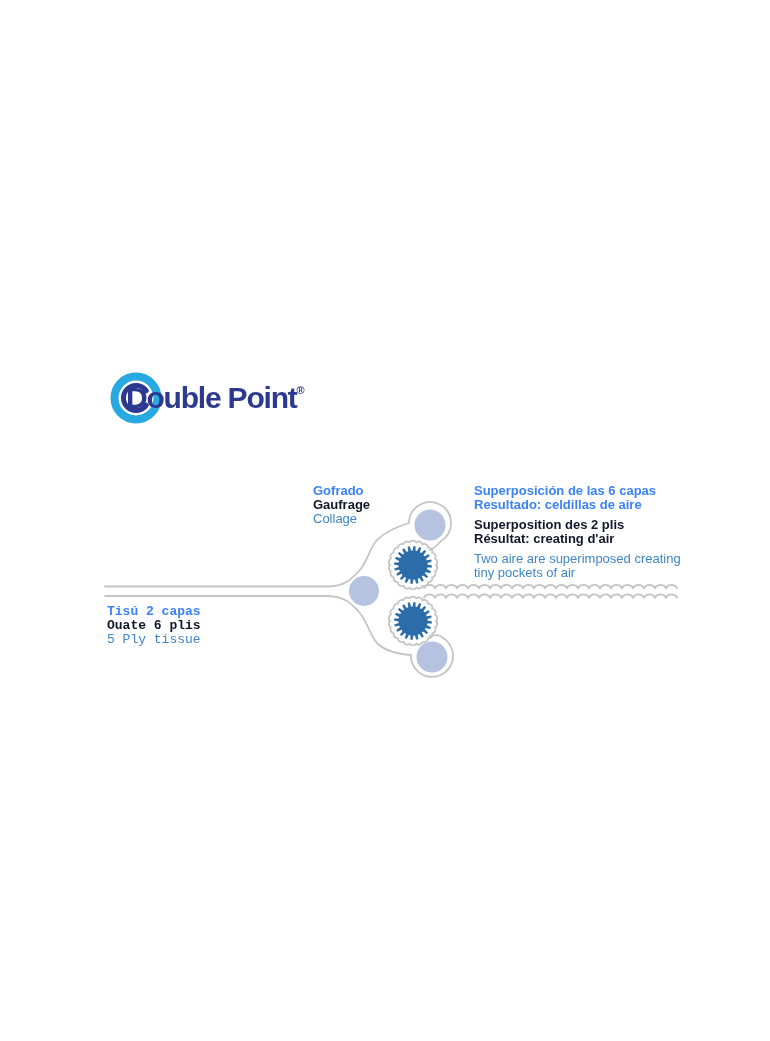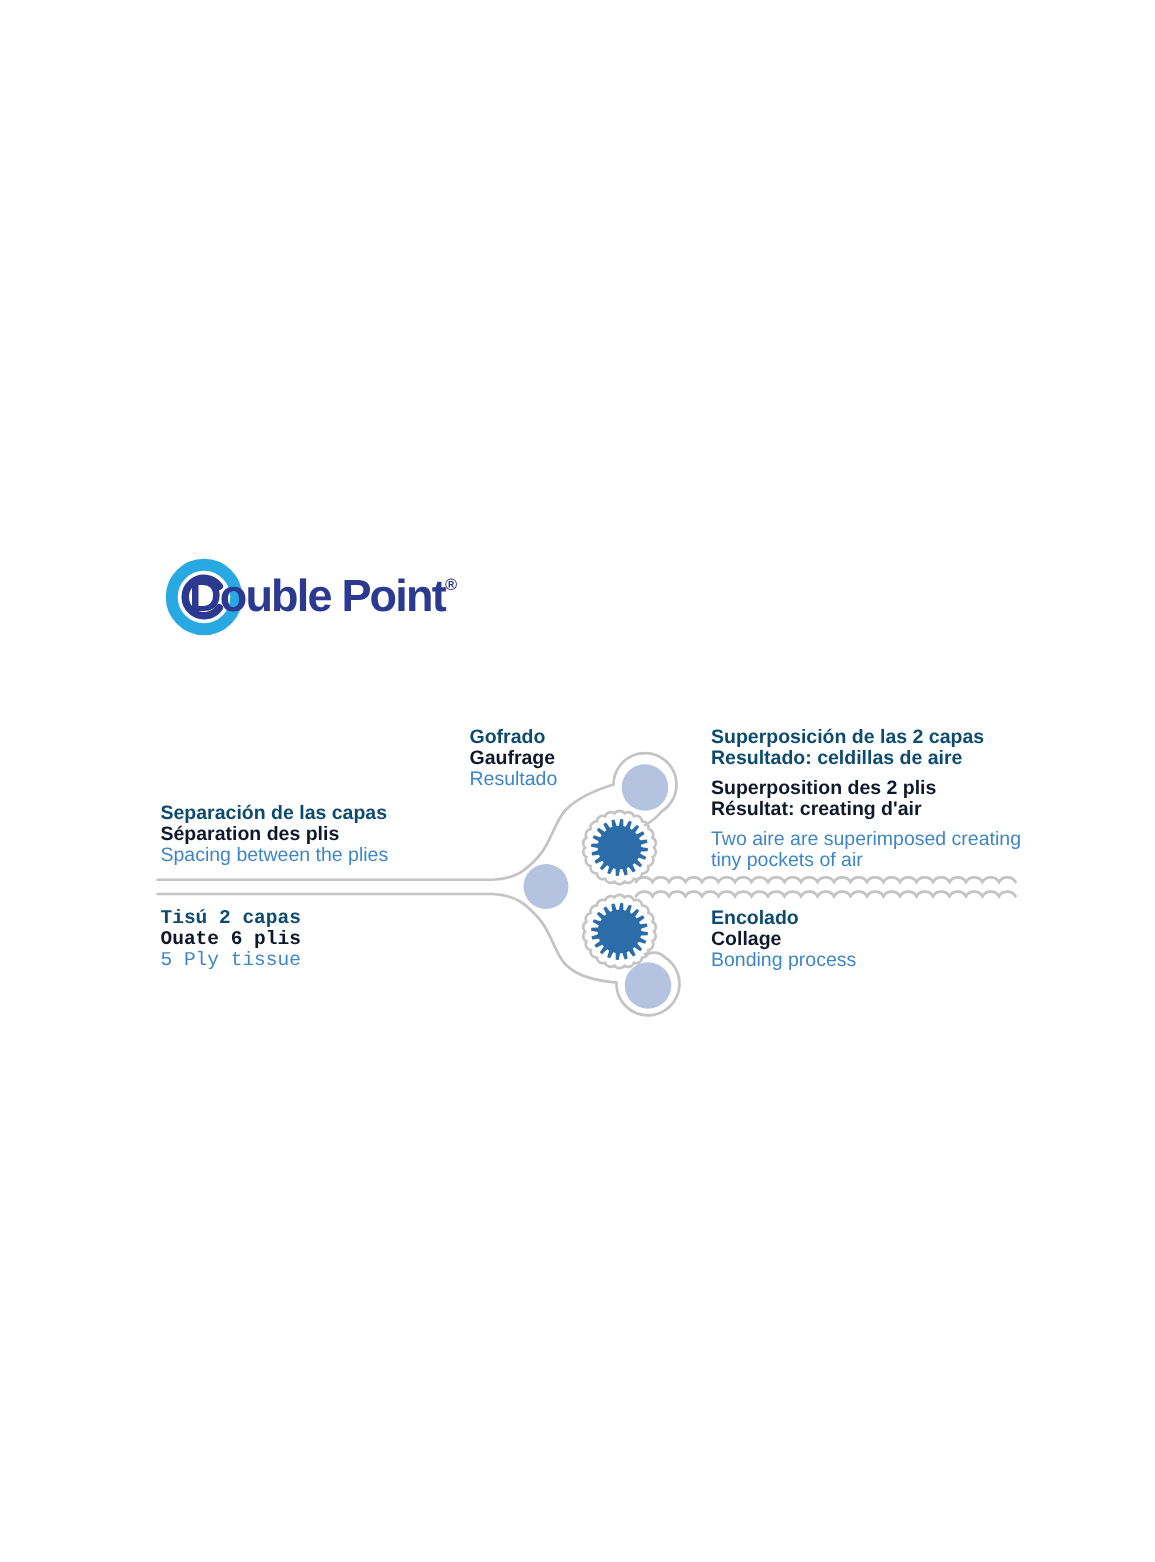--- a/index.html
+++ b/index.html
@@ -15,21 +15,21 @@
   .logo{position:absolute;left:104px;top:331px;width:260px;height:66px;}
   .logo-icon{position:absolute;left:0;top:0;}
   .wordmark{
     position:absolute;left:22px;top:15px;
     font-size:30px;font-weight:700;letter-spacing:-1.2px;
     color:#2B3990;white-space:nowrap;
   }
   .wordmark sup{font-size:11px;font-weight:700;vertical-align:14px;letter-spacing:0;}
   
   .lbl{position:absolute;font-size:13px;line-height:14px;white-space:nowrap;}
-  .es{font-weight:700;color:#0c4a6e;}
+  .es{font-weight:700;color:#3b82f6;}
   .fr{font-weight:700;color:#0f172a;}
   .en{font-weight:400;color:#3F86C6;}
   .gap{margin-top:6px;}
   
   #diagram-svg{position:absolute;left:0;top:0;}
   .outline{fill:none;stroke:#C4C4C4;stroke-width:1.8;stroke-linecap:round;}
   .gear{fill:#2B6CA9;stroke:none;}
   .roller{fill:#B5C3E1;stroke:none;}
 </style>
 </head>
@@ -60,43 +60,33 @@
     <circle class="roller" cx="430" cy="490" r="15.5"></circle>
     <circle class="roller" cx="432" cy="622" r="15.5"></circle>
 
     <path id="gear-top-path" class="gear" d="M432.0,530.5L431.8,532.5L427.3,532.6L426.9,534.1L430.9,536.3L430.1,538.2L425.8,536.9L424.9,538.2L428.1,541.6L426.8,543.1L423.0,540.5L421.8,541.5L423.8,545.6L422.0,546.7L419.3,543.1L417.8,543.7L418.4,548.2L416.4,548.7L414.9,544.4L413.4,544.5L412.5,549.0L410.5,548.8L410.4,544.3L408.9,543.9L406.7,547.9L404.8,547.1L406.1,542.8L404.8,541.9L401.4,545.1L399.9,543.8L402.5,540.0L401.5,538.8L397.4,540.8L396.3,539.0L399.9,536.3L399.3,534.8L394.8,535.4L394.3,533.4L398.6,531.9L398.5,530.4L394.0,529.5L394.2,527.5L398.7,527.4L399.1,525.9L395.1,523.7L395.9,521.8L400.2,523.1L401.1,521.8L397.9,518.4L399.2,516.9L403.0,519.5L404.2,518.5L402.2,514.4L404.0,513.3L406.7,516.9L408.2,516.3L407.6,511.8L409.6,511.3L411.1,515.6L412.6,515.5L413.5,511.0L415.5,511.2L415.6,515.7L417.1,516.1L419.3,512.1L421.2,512.9L419.9,517.2L421.2,518.1L424.6,514.9L426.1,516.2L423.5,520.0L424.5,521.2L428.6,519.2L429.7,521.0L426.1,523.7L426.7,525.2L431.2,524.6L431.7,526.6L427.4,528.1L427.5,529.6Z"></path>
     <path id="gear-bottom-path" class="gear" d="M432.0,586.5L431.8,588.5L427.3,588.6L426.9,590.1L430.9,592.3L430.1,594.2L425.8,592.9L424.9,594.2L428.1,597.6L426.8,599.1L423.0,596.5L421.8,597.5L423.8,601.6L422.0,602.7L419.3,599.1L417.8,599.7L418.4,604.2L416.4,604.7L414.9,600.4L413.4,600.5L412.5,605.0L410.5,604.8L410.4,600.3L408.9,599.9L406.7,603.9L404.8,603.1L406.1,598.8L404.8,597.9L401.4,601.1L399.9,599.8L402.5,596.0L401.5,594.8L397.4,596.8L396.3,595.0L399.9,592.3L399.3,590.8L394.8,591.4L394.3,589.4L398.6,587.9L398.5,586.4L394.0,585.5L394.2,583.5L398.7,583.4L399.1,581.9L395.1,579.7L395.9,577.8L400.2,579.1L401.1,577.8L397.9,574.4L399.2,572.9L403.0,575.5L404.2,574.5L402.2,570.4L404.0,569.3L406.7,572.9L408.2,572.3L407.6,567.8L409.6,567.3L411.1,571.6L412.6,571.5L413.5,567.0L415.5,567.2L415.6,571.7L417.1,572.1L419.3,568.1L421.2,568.9L419.9,573.2L421.2,574.1L424.6,570.9L426.1,572.2L423.5,576.0L424.5,577.2L428.6,575.2L429.7,577.0L426.1,579.7L426.7,581.2L431.2,580.6L431.7,582.6L427.4,584.1L427.5,585.6Z"></path>
   </svg>
 
   <div class="lbl" style="left:313px;top:449px;">
     <div class="es">Gofrado</div>
     <div class="fr">Gaufrage</div>
-    <div class="en">Resultado</div>
+    <div class="en">Collage</div>
   </div>
 
-  <div class="lbl" style="left:107px;top:500px;">
-    <div class="es">Separación de las capas</div>
-    <div class="fr">Séparation des plis</div>
-    <div class="en">Spacing between the plies</div>
-  </div>
 
   <div class="lbl" style="left:107px;top:570px;font-family:Liberation Mono, monospace;">
     <div class="es">Tisú 2 capas</div>
     <div class="fr">Ouate 6 plis</div>
     <div class="en">5 Ply tissue</div>
   </div>
 
   <div class="lbl" style="left:474px;top:449px;">
-    <div class="es">Superposición de las 2 capas</div>
+    <div class="es">Superposición de las 6 capas</div>
     <div class="es">Resultado: celdillas de aire</div>
     <div class="fr gap">Superposition des 2 plis</div>
     <div class="fr">Résultat: creating d'air</div>
     <div class="en gap">Two aire are superimposed creating</div>
     <div class="en">tiny pockets of air</div>
   </div>
 
-  <div class="lbl" style="left:474px;top:570px;">
-    <div class="es">Encolado</div>
-    <div class="fr">Collage</div>
-    <div class="en">Bonding process</div>
-  </div>
 
 </div>
 
 </body></html>

